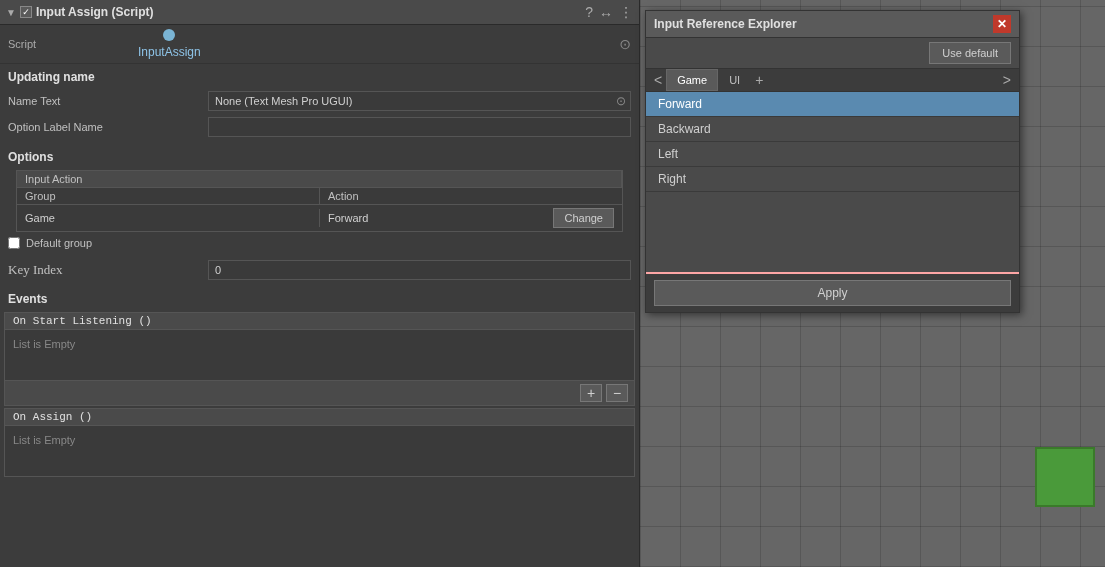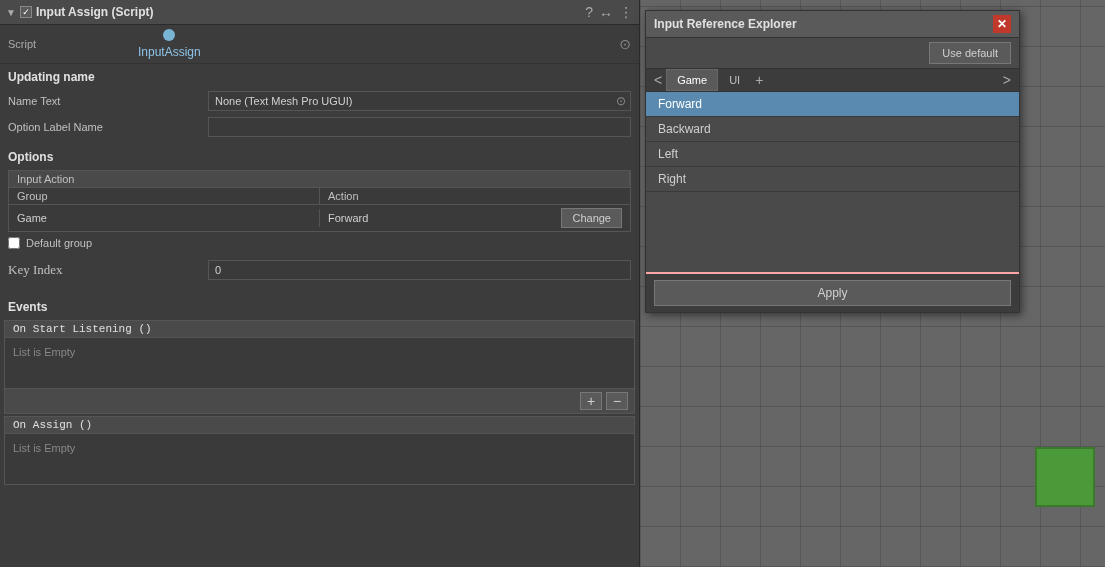--- a/index.html
+++ b/index.html
@@ -141,21 +141,21 @@
       color: #888;
       cursor: pointer;
       font-size: 12px;
       display: flex; align-items: center; justify-content: center;
     }
 
     .options-section {
       margin: 4px 0;
     }
     .input-action-table {
-      margin: 2px 8px;
+      margin: 2px 16px;
       border: 1px solid #555;
       background: #3a3a3a;
     }
     .input-action-table .table-header {
       display: flex;
       background: #4a4a4a;
       border-bottom: 1px solid #555;
     }
     .input-action-table .table-header .col {
       padding: 2px 8px;
@@ -224,21 +224,20 @@
       font-size: 11px;
       height: 20px;
     }
 
     .events-section { margin: 4px 0; }
     .events-title {
       font-weight: bold;
       padding: 4px 8px;
       font-size: 12px;
       color: #e0e0e0;
-      margin-top: 8px;
     }
     .event-block {
       margin: 2px 4px;
       border: 1px solid #555;
     }
     .event-block-header {
       background: #4a4a4a;
       padding: 2px 8px;
       font-size: 11px;
       color: #e0e0e0;

